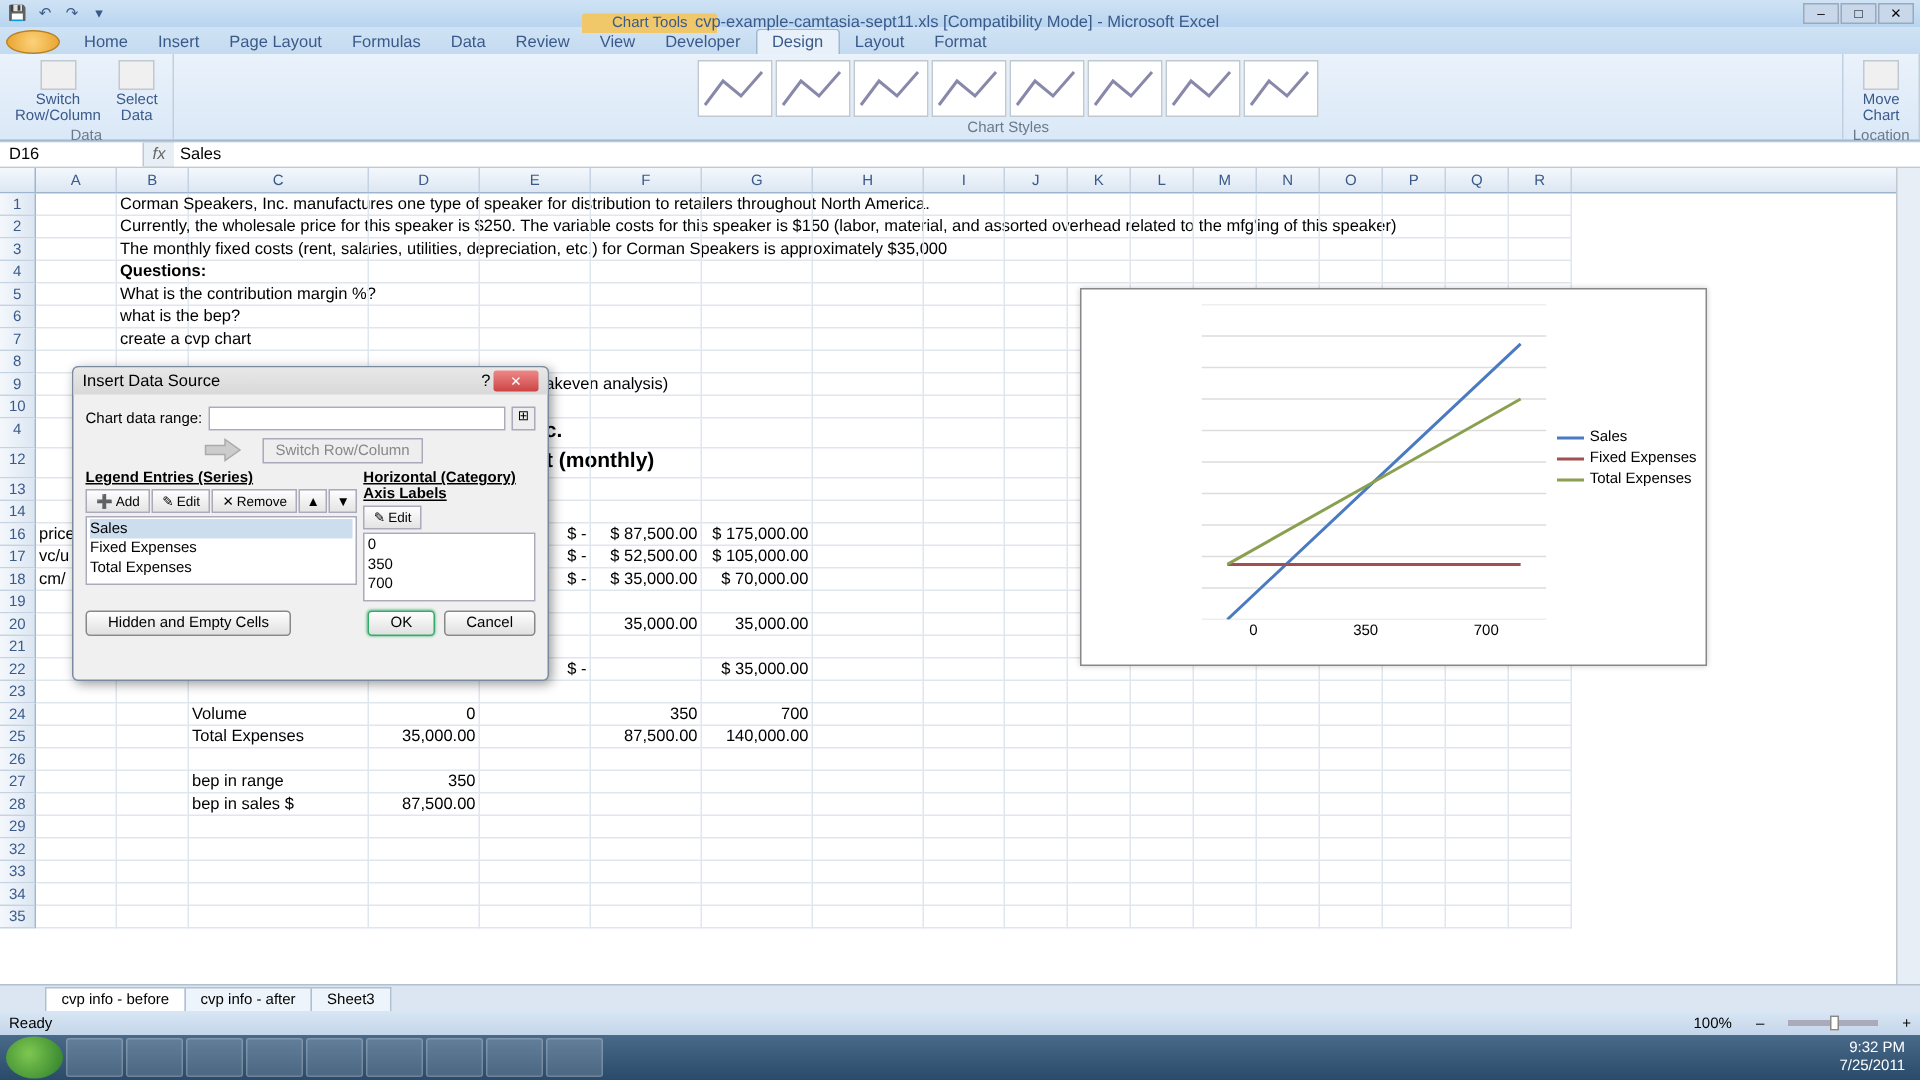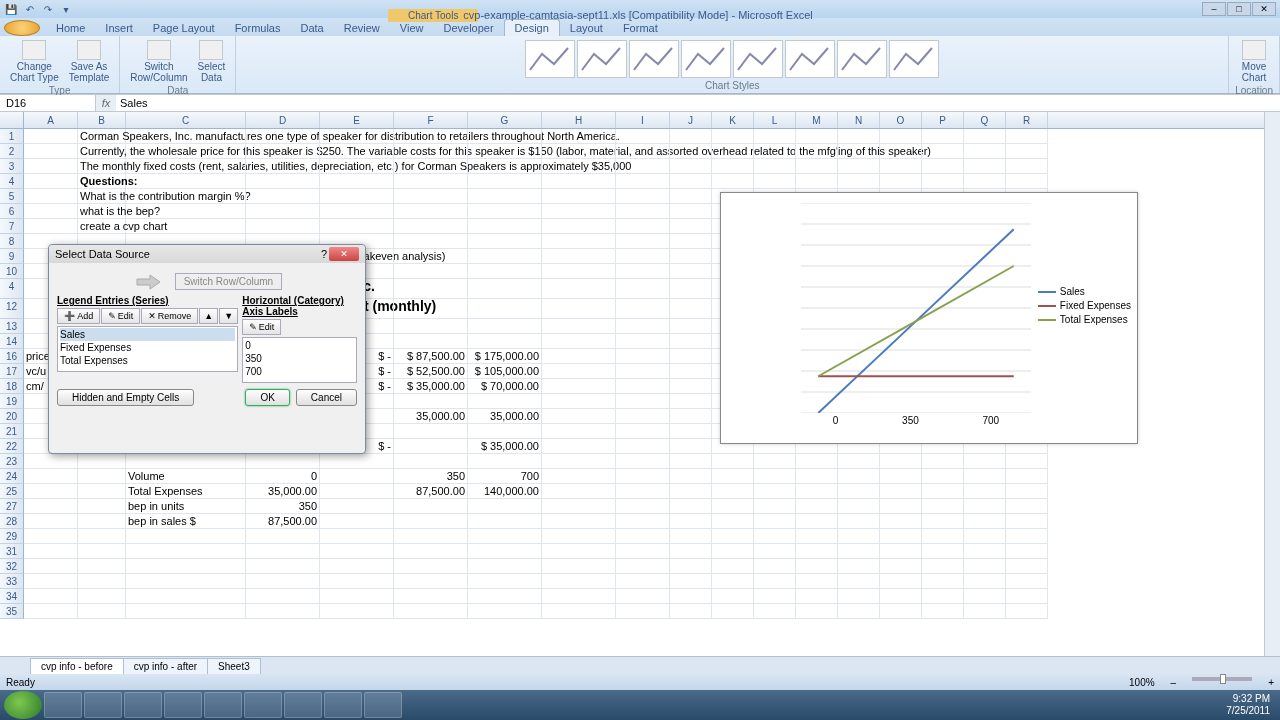--- a/index.html
+++ b/index.html
@@ -81,21 +81,21 @@
 .dlg-list .sel { background: #cde; }
 .dlg-buttons { display: flex; justify-content: space-between; margin-top: 6px; }
 .dlg-btn { padding: 2px 14px; border: 1px solid #888; background: linear-gradient(#fefefe,#e0e0e0); font-size: 10px; border-radius: 3px; }
 .dlg-btn.focus { border: 1px solid #3a6; box-shadow: 0 0 2px #3a6; }
 
 
 .sheet-tabs { position: absolute; bottom: 16px; left: 0; right: 0; height: 18px; background: #dbe6f2; display: flex; align-items: center; padding-left: 30px; gap: 0; border-top: 1px solid #b0c0d0; }
 .sheet-tab { padding: 2px 10px; font-size: 10px; background: #eef4fb; border: 1px solid #b0c0d0; border-bottom: none; margin-right: -1px; }
 .sheet-tab.active { background: #fff; }
 .statusbar { position: absolute; bottom: 0; left: 0; right: 0; height: 16px; background: linear-gradient(#d8e6f4,#c4d6ea); display: flex; align-items: center; padding: 0 6px; font-size: 10px; justify-content: space-between; }
-.zoom-controls { display: flex; align-items: flex-start; gap: 16px; } 
+.zoom-controls { display: flex; align-items: center; gap: 16px; } 
 
 
 .win-taskbar { position: absolute; bottom: 0; left: 0; right: 0; height: 30px; background: linear-gradient(#4a6a8a,#2a4a6a); display: flex; align-items: center; padding: 0 4px; gap: 2px; }
 .start-orb { width: 38px; height: 28px; background: radial-gradient(circle at 40% 40%,#7ec850,#2a7a2a); border-radius: 50%; }
 .task-btn { width: 38px; height: 26px; background: rgba(255,255,255,.15); border: 1px solid rgba(255,255,255,.2); border-radius: 2px; }
 .tray { margin-left: auto; color: #fff; font-size: 10px; text-align: right; padding-right: 6px; line-height: 12px; }
 
 
 .statusbar { bottom: 30px; }
 .sheet-tabs { bottom: 46px; }
@@ -134,35 +134,20 @@
   <div class="tab">Data</div>
   <div class="tab">Review</div>
   <div class="tab">View</div>
   <div class="tab">Developer</div>
   <div class="tab active">Design</div>
   <div class="tab">Layout</div>
   <div class="tab">Format</div>
 </div>
 
 <div class="ribbon">
-  <div class="ribbon-group">
-    <div class="ribbon-group-buttons">
-      <div class="ribbon-btn">
-          <div class="ico"></div>
-          <span style="white-space:pre-line;text-align:center">Change
-Chart Type</span>
-        </div>
-      <div class="ribbon-btn">
-          <div class="ico"></div>
-          <span style="white-space:pre-line;text-align:center">Save As
-Template</span>
-        </div>
-    </div>
-    <div class="ribbon-group-label">Type</div>
-  </div>
   <div class="ribbon-group">
     <div class="ribbon-group-buttons">
       <div class="ribbon-btn">
           <div class="ico"></div>
           <span style="white-space:pre-line;text-align:center">Switch
 Row/Column</span>
         </div>
       <div class="ribbon-btn">
           <div class="ico"></div>
           <span style="white-space:pre-line;text-align:center">Select
@@ -757,24 +742,45 @@
         <div class="cell" style="width: 42px;"></div>
         <div class="cell" style="width: 42px;"></div>
         <div class="cell" style="width: 42px;"></div>
         <div class="cell" style="width: 42px;"></div>
         <div class="cell" style="width: 42px;"></div>
         <div class="cell" style="width: 42px;"></div>
         <div class="cell" style="width: 42px;"></div>
         <div class="cell" style="width: 42px;"></div>
       </div>
       <div class="grid-row">
+        <div class="row-hdr">26</div>
+        <div class="cell" style="width: 54px;"></div>
+        <div class="cell" style="width: 48px;"></div>
+        <div class="cell" style="width: 120px;"></div>
+        <div class="cell" style="width: 74px;"></div>
+        <div class="cell" style="width: 74px;"></div>
+        <div class="cell" style="width: 74px;"></div>
+        <div class="cell" style="width: 74px;"></div>
+        <div class="cell" style="width: 74px;"></div>
+        <div class="cell" style="width: 54px;"></div>
+        <div class="cell" style="width: 42px;"></div>
+        <div class="cell" style="width: 42px;"></div>
+        <div class="cell" style="width: 42px;"></div>
+        <div class="cell" style="width: 42px;"></div>
+        <div class="cell" style="width: 42px;"></div>
+        <div class="cell" style="width: 42px;"></div>
+        <div class="cell" style="width: 42px;"></div>
+        <div class="cell" style="width: 42px;"></div>
+        <div class="cell" style="width: 42px;"></div>
+      </div>
+      <div class="grid-row">
         <div class="row-hdr">27</div>
         <div class="cell" style="width: 54px;"></div>
         <div class="cell" style="width: 48px;"></div>
-        <div class="cell" style="width: 120px;">bep in units</div>
+        <div class="cell" style="width: 120px;">bep in range</div>
         <div class="cell right" style="width: 74px;">350</div>
         <div class="cell" style="width: 74px;"></div>
         <div class="cell" style="width: 74px;"></div>
         <div class="cell" style="width: 74px;"></div>
         <div class="cell" style="width: 74px;"></div>
         <div class="cell" style="width: 54px;"></div>
         <div class="cell" style="width: 42px;"></div>
         <div class="cell" style="width: 42px;"></div>
         <div class="cell" style="width: 42px;"></div>
         <div class="cell" style="width: 42px;"></div>
@@ -800,41 +806,20 @@
         <div class="cell" style="width: 42px;"></div>
         <div class="cell" style="width: 42px;"></div>
         <div class="cell" style="width: 42px;"></div>
         <div class="cell" style="width: 42px;"></div>
         <div class="cell" style="width: 42px;"></div>
         <div class="cell" style="width: 42px;"></div>
         <div class="cell" style="width: 42px;"></div>
       </div>
       <div class="grid-row">
         <div class="row-hdr">29</div>
-        <div class="cell" style="width: 54px;"></div>
-        <div class="cell" style="width: 48px;"></div>
-        <div class="cell" style="width: 120px;"></div>
-        <div class="cell" style="width: 74px;"></div>
-        <div class="cell" style="width: 74px;"></div>
-        <div class="cell" style="width: 74px;"></div>
-        <div class="cell" style="width: 74px;"></div>
-        <div class="cell" style="width: 74px;"></div>
-        <div class="cell" style="width: 54px;"></div>
-        <div class="cell" style="width: 42px;"></div>
-        <div class="cell" style="width: 42px;"></div>
-        <div class="cell" style="width: 42px;"></div>
-        <div class="cell" style="width: 42px;"></div>
-        <div class="cell" style="width: 42px;"></div>
-        <div class="cell" style="width: 42px;"></div>
-        <div class="cell" style="width: 42px;"></div>
-        <div class="cell" style="width: 42px;"></div>
-        <div class="cell" style="width: 42px;"></div>
-      </div>
-      <div class="grid-row">
-        <div class="row-hdr">31</div>
         <div class="cell" style="width: 54px;"></div>
         <div class="cell" style="width: 48px;"></div>
         <div class="cell" style="width: 120px;"></div>
         <div class="cell" style="width: 74px;"></div>
         <div class="cell" style="width: 74px;"></div>
         <div class="cell" style="width: 74px;"></div>
         <div class="cell" style="width: 74px;"></div>
         <div class="cell" style="width: 74px;"></div>
         <div class="cell" style="width: 54px;"></div>
         <div class="cell" style="width: 42px;"></div>
@@ -971,25 +956,30 @@
           <span>Total Expenses</span>
         </div>
       </div>
   </div>
 </div>
 
 <div class="vscroll"></div>
 
 <div class="dialog">
   <div class="dialog-titlebar">
-    <span>Select Data Source</span>
+    <span>Insert Data Source</span>
     <span style="margin-left:auto;margin-right:2px">?</span>
     <span class="dialog-close">✕</span>
   </div>
   <div class="dialog-body">
+    <div class="dlg-row">
+      <span>Chart data range:</span>
+      <div class="dlg-input"></div>
+      <div style="width:16px;height:16px;border:1px solid #aab;background:#eee;text-align:center;font-size:9px">⊞</div>
+    </div>
     <div class="dlg-switch">
       <svg width="40" height="18" style="vertical-align:middle">
           <path d="M5 6 L18 6 L18 2 L28 9 L18 16 L18 12 L5 12 Z" fill="#ccc" stroke="#aaa"></path>
         </svg>
       <span class="dlg-switch-btn">Switch Row/Column</span>
     </div>
     <div class="dlg-panels">
       <div class="dlg-panel">
         <div class="dlg-panel-title">Legend Entries (Series)</div>
         <div class="dlg-toolbar">

